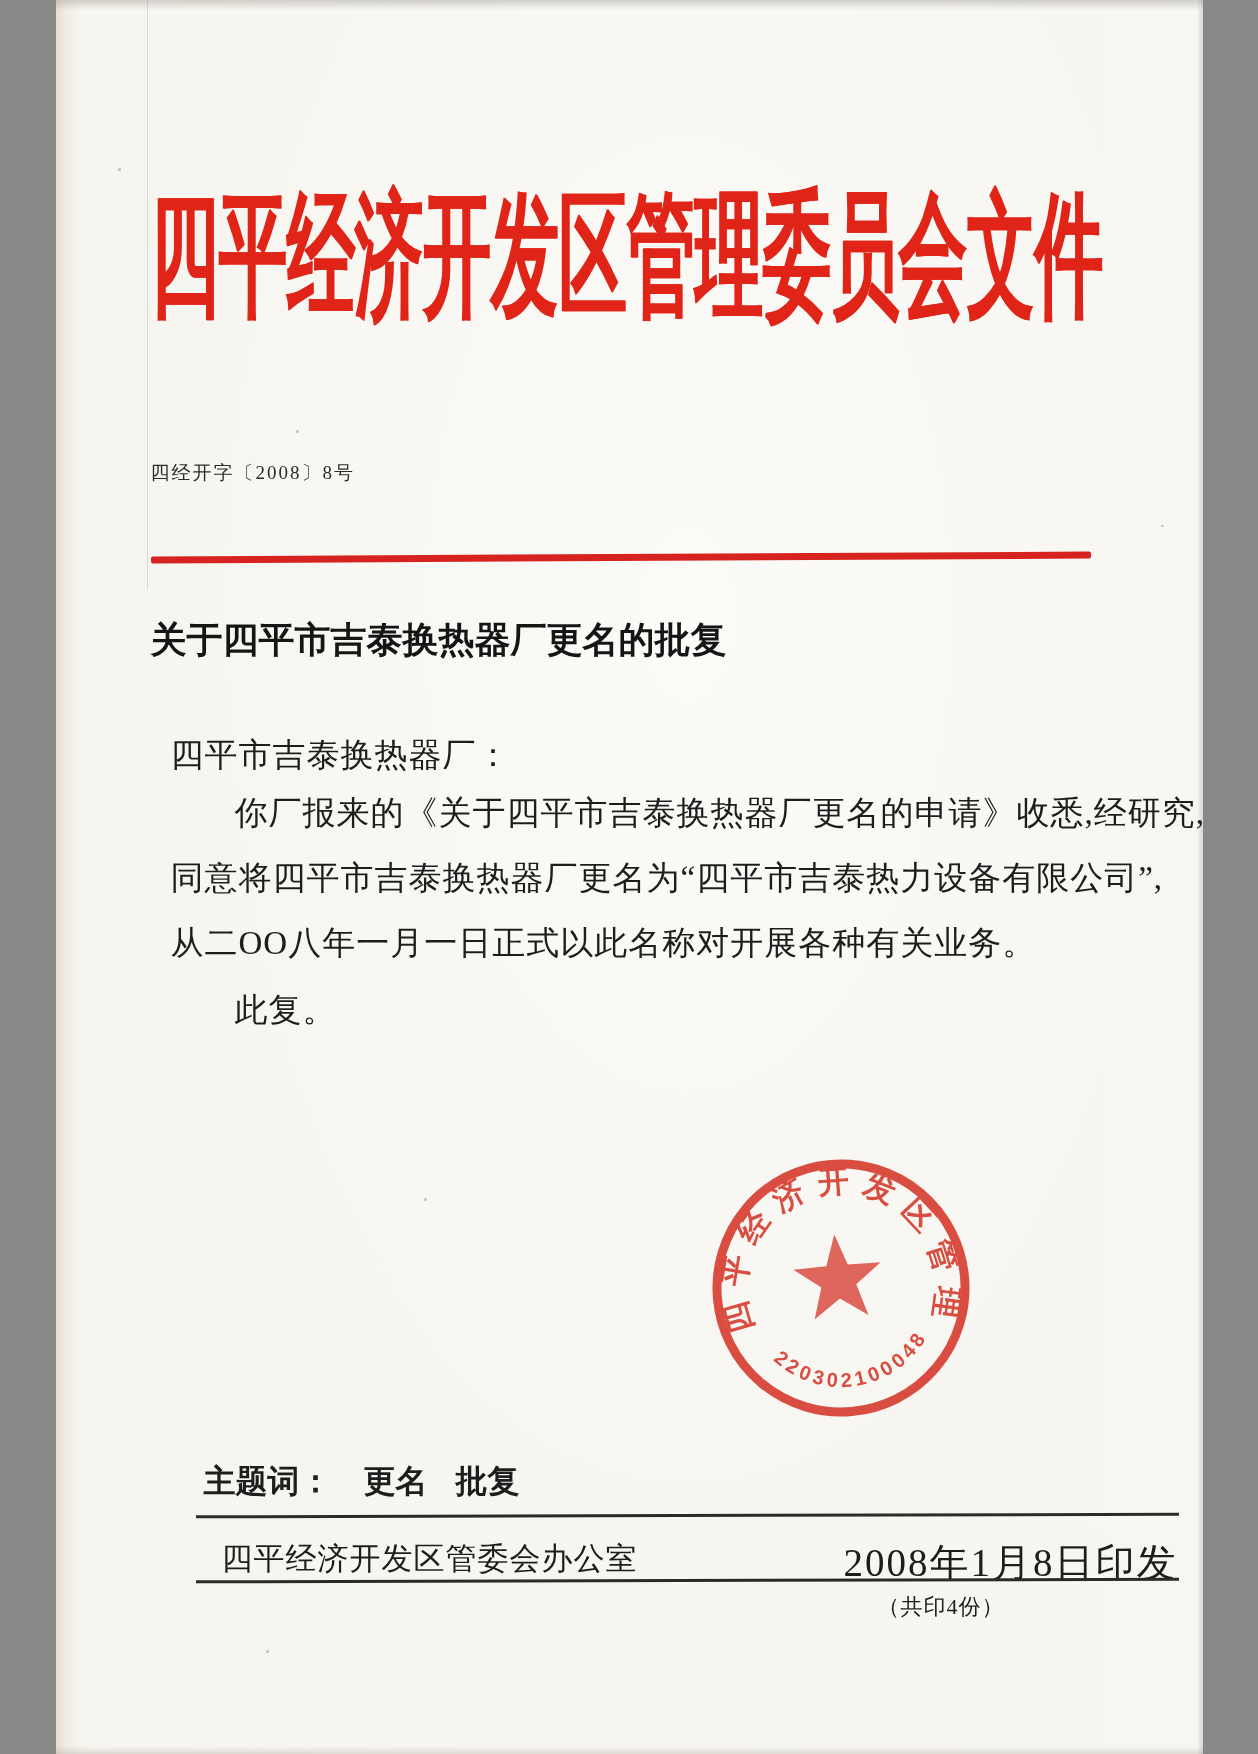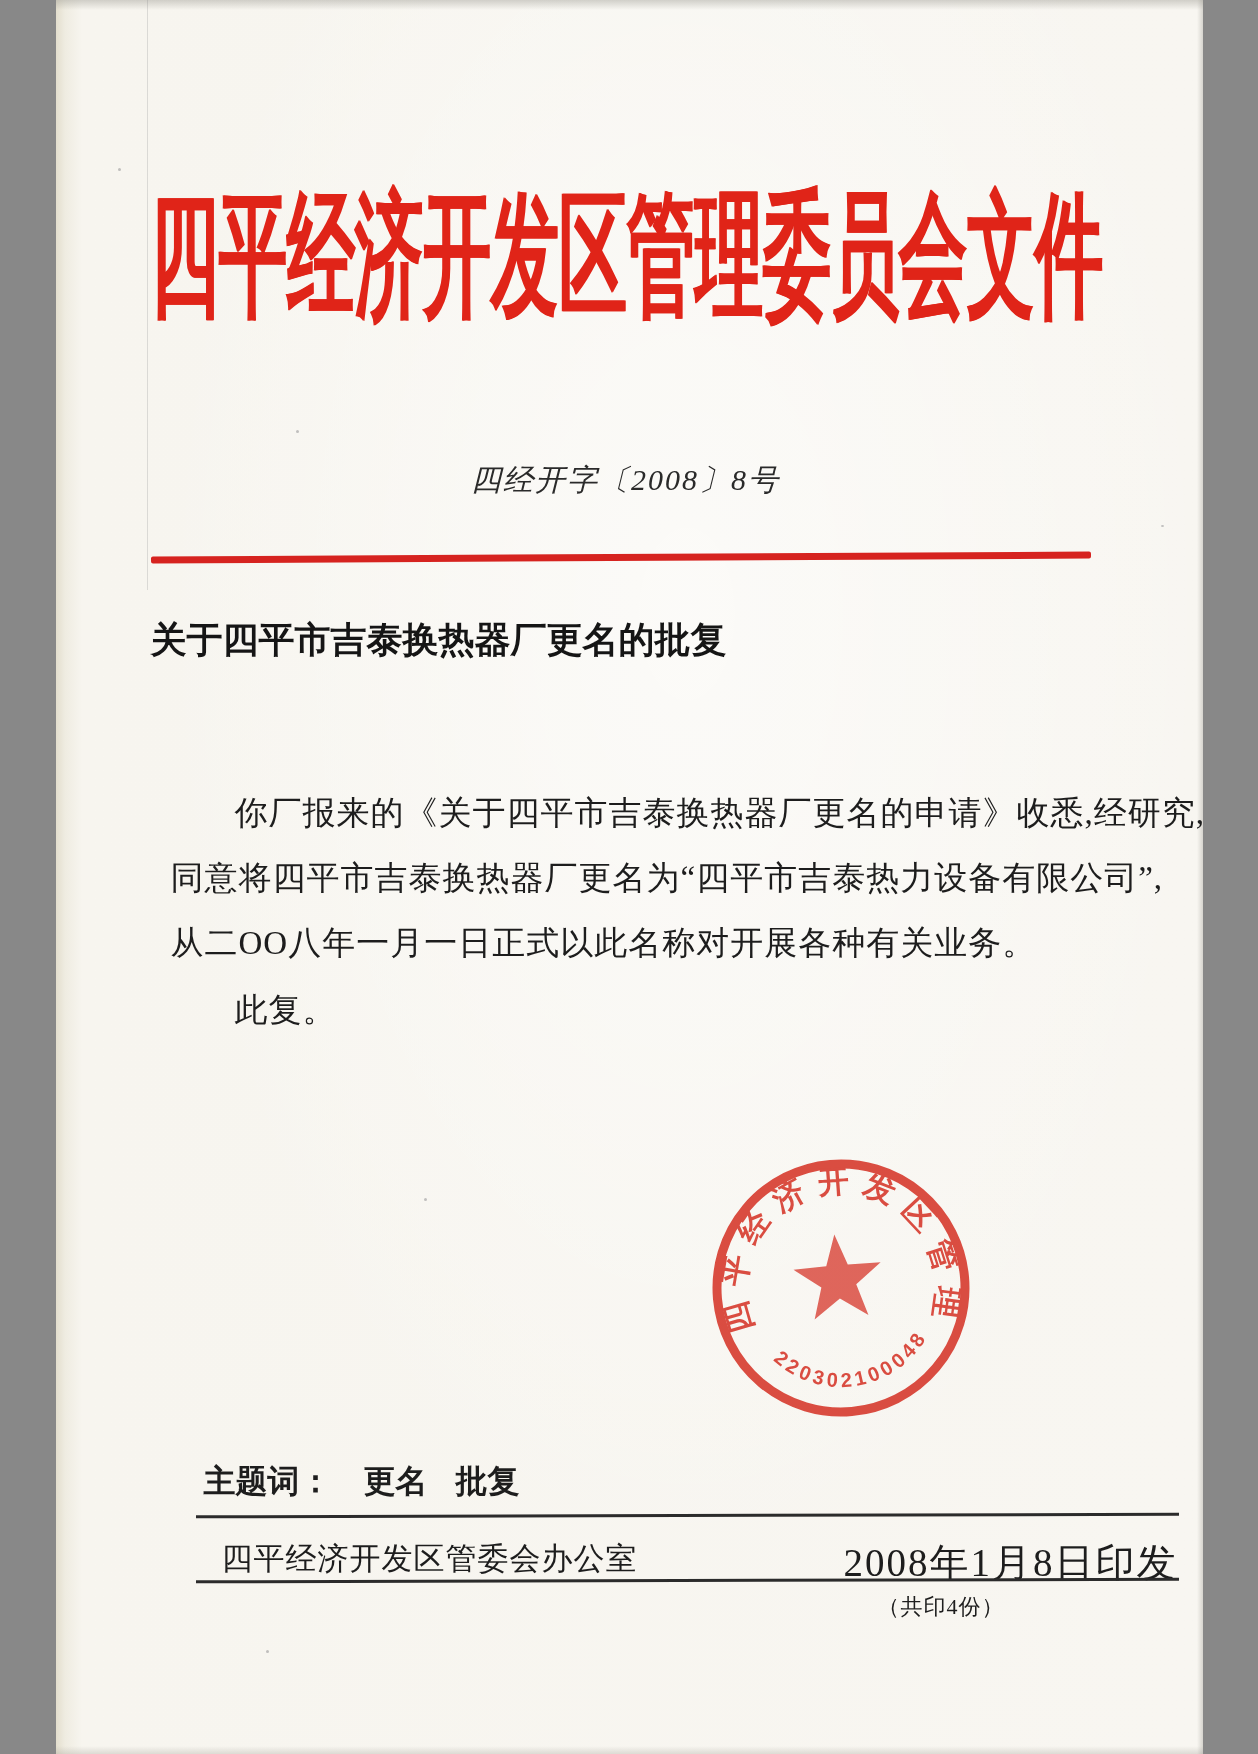--- a/index.html
+++ b/index.html
@@ -26,21 +26,21 @@
   .letterhead{
     position:absolute;left:95px;top:188px;width:950px;
     text-align:center;white-space:nowrap;
     font-size:68px;font-weight:bold;letter-spacing:0px;line-height:1;
     color:#e02418;
     transform:scaleY(2.0);transform-origin:50% 0;
     text-shadow:1px 0 0 #e02418;
   }
   .doc-number{
     position:absolute;left:95px;top:460px;width:950px;
-    text-align:center;font-size:30px;letter-spacing:2px;color:#2a2a2a;font-style:italic;
+    font-size:19px;letter-spacing:2px;color:#2a2a2a;
   }
   .red-rule{
     position:absolute;left:95px;top:554px;width:940px;height:7px;
     background:#d6231f;transform:rotate(-0.3deg);border-radius:2px;
   }
   .doc-title{
     position:absolute;left:95px;top:616px;width:930px;
     text-align:left;font-size:36px;font-weight:bold;letter-spacing:0px;
     font-family:"Liberation Sans","DejaVu Sans",sans-serif;color:#151515;
   }
@@ -91,20 +91,21 @@
   <div class="speck" style="left:210px;top:1650px;width:3px;height:3px;"></div>
 
   <div class="letterhead">四平经济开发区管理委员会文件</div>
 
   <div class="doc-number">四经开字〔2008〕8号</div>
 
   <div class="red-rule"></div>
 
   <div class="doc-title">关于四平市吉泰换热器厂更名的批复</div>
 
+  <div class="salutation">四平市吉泰换热器厂：</div>
 
   <div class="body-line bl-1">你厂报来的《关于四平市吉泰换热器厂更名的申请》收悉,经研究,</div>
   <div class="body-line bl-2">同意将四平市吉泰换热器厂更名为“四平市吉泰热力设备有限公司”,</div>
   <div class="body-line bl-3">从二OO八年一月一日正式以此名称对开展各种有关业务。</div>
 
   <div class="closing">此复。</div>
 
 
   <svg class="seal" viewBox="0 0 280 280">
     <defs>

